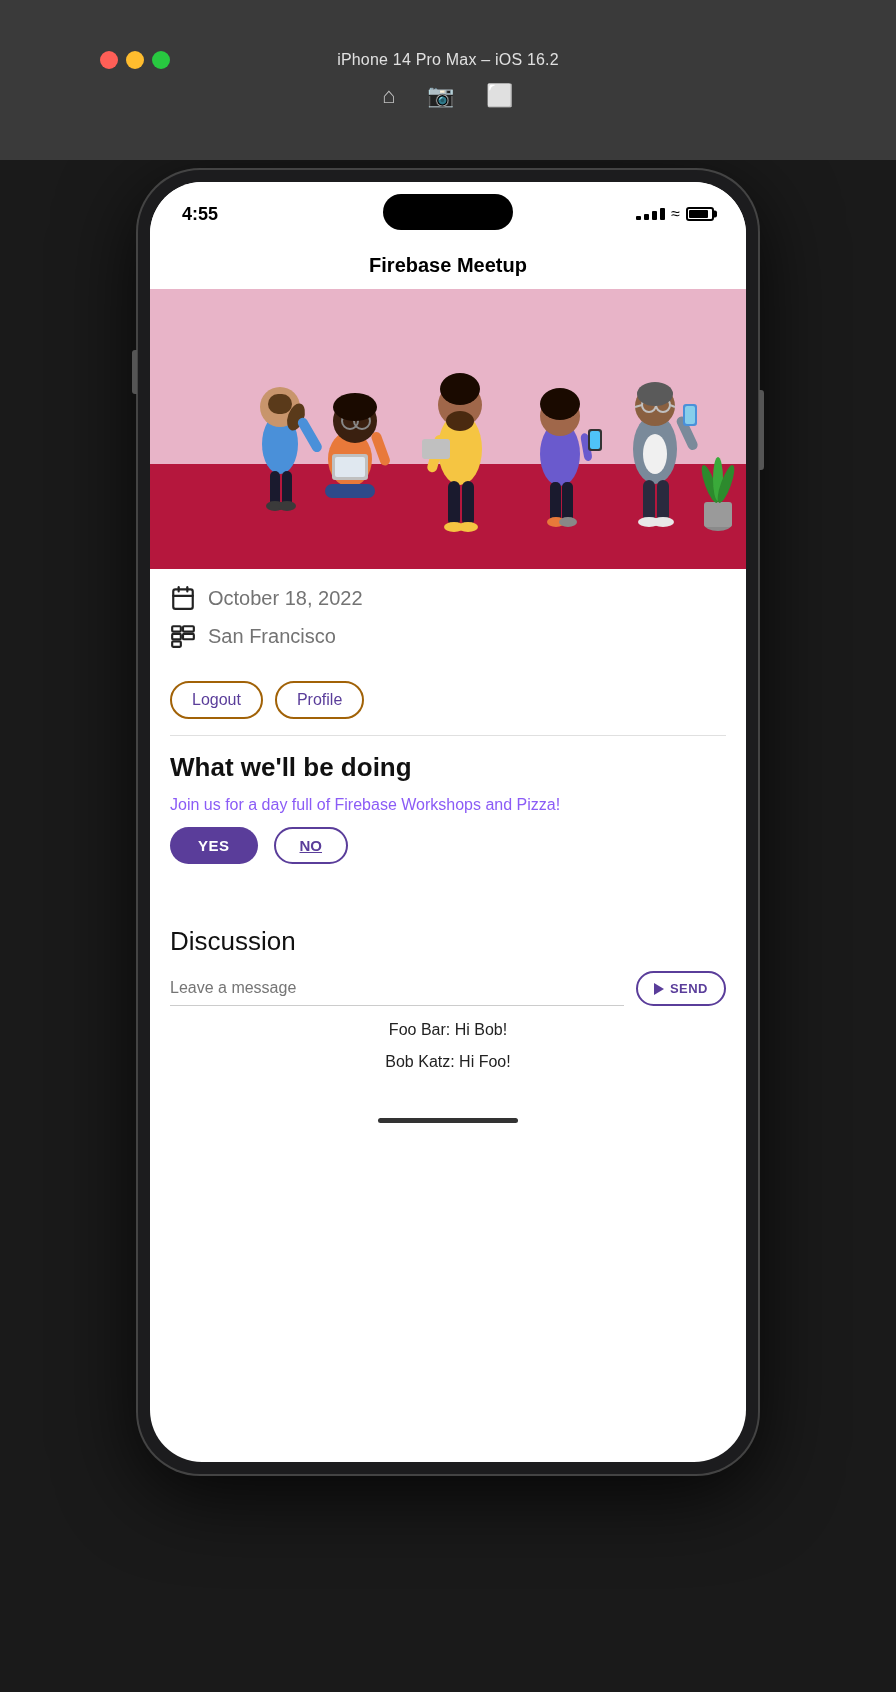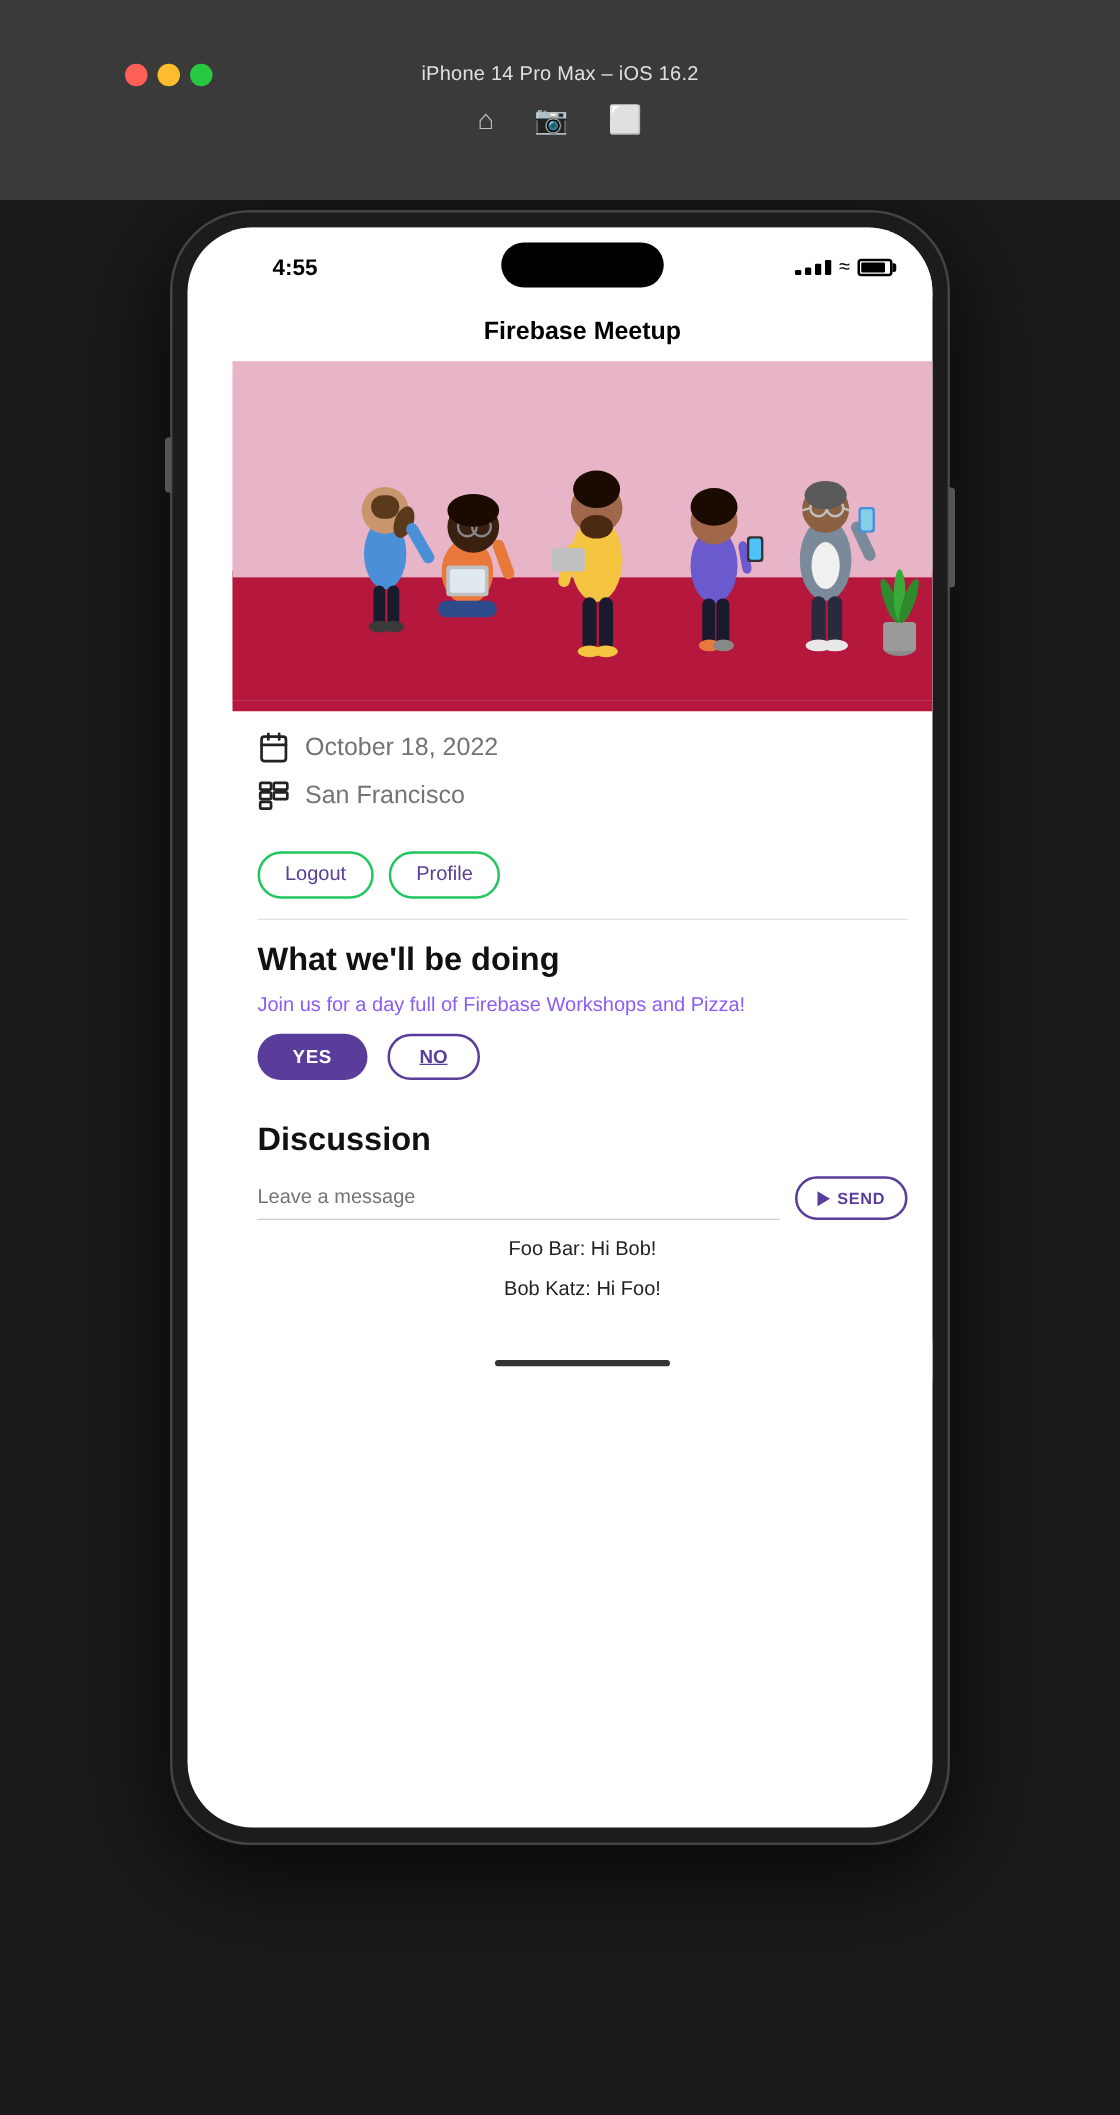--- a/index.html
+++ b/index.html
@@ -97,21 +97,20 @@
       height: 80px;
       background: #555;
       border-radius: 0 3px 3px 0;
     }
     .phone-screen {
       background: #ffffff;
       border-radius: 52px;
       overflow: hidden;
       min-height: 1280px;
       position: relative;
-      padding-left: 36px;
     }
 
     
     .status-bar {
       display: flex;
       align-items: center;
       justify-content: space-between;
       padding: 16px 32px 8px;
       position: relative;
       background: white;
@@ -225,21 +224,21 @@
       flex-shrink: 0;
     }
 
     
     .action-buttons {
       display: flex;
       gap: 12px;
       padding: 4px 20px 16px;
     }
     .outline-btn {
-      border: 2px solid #22c55e;
+      border: 2px solid #a16207;
       color: #5a3d9a;
       background: white;
       border-radius: 24px;
       padding: 8px 20px;
       font-size: 16px;
       font-weight: 500;
       cursor: pointer;
     }
 
     
@@ -300,23 +299,24 @@
       cursor: pointer;
       text-decoration: underline;
     }
 
     
     .discussion-section {
       padding: 8px 20px 20px;
     }
     .discussion-title {
       font-size: 26px;
-      font-weight: 700;
+      font-weight: 400;
       color: #111;
       margin-bottom: 14px;
+      margin-top: 30px;
     }
     .message-input-row {
       display: flex;
       align-items: center;
       gap: 12px;
       margin-bottom: 8px;
     }
     .message-input {
       flex: 1;
       border: none;

